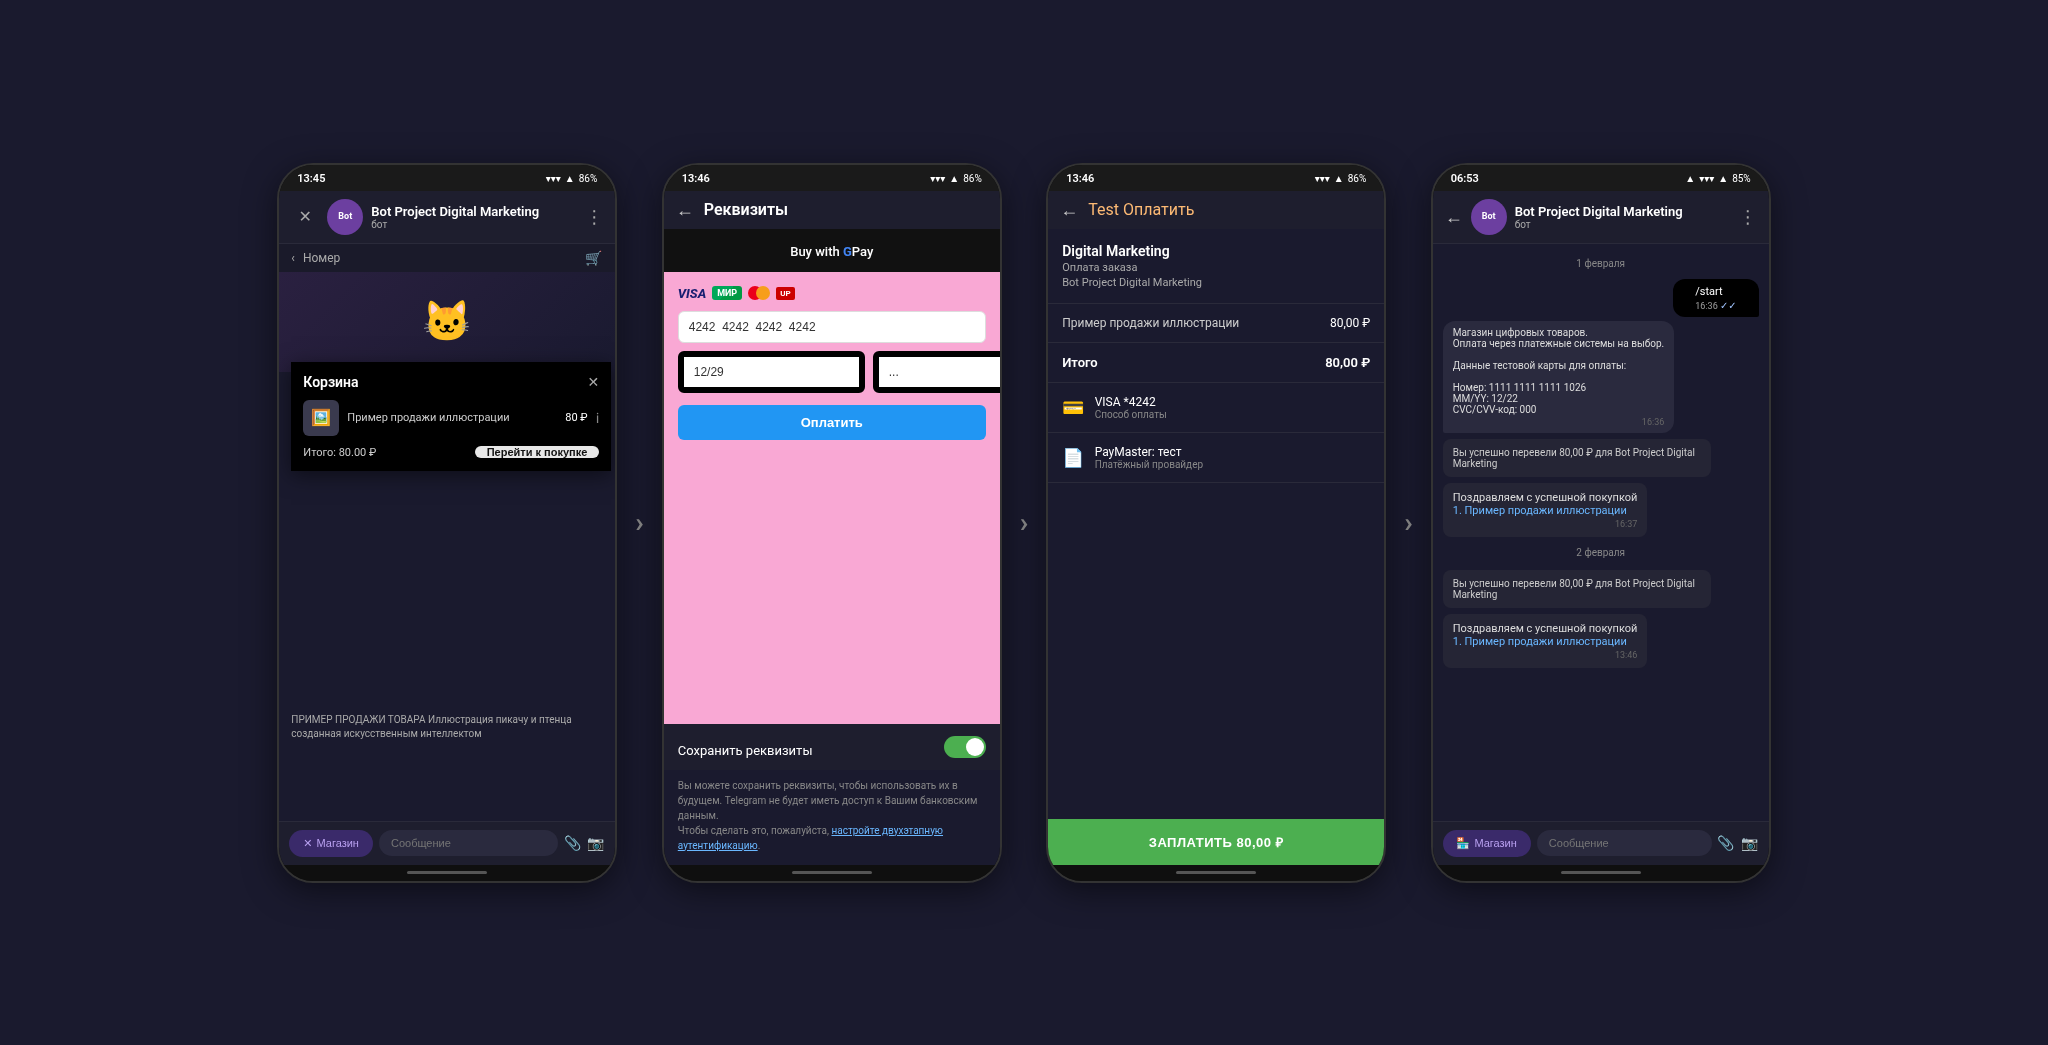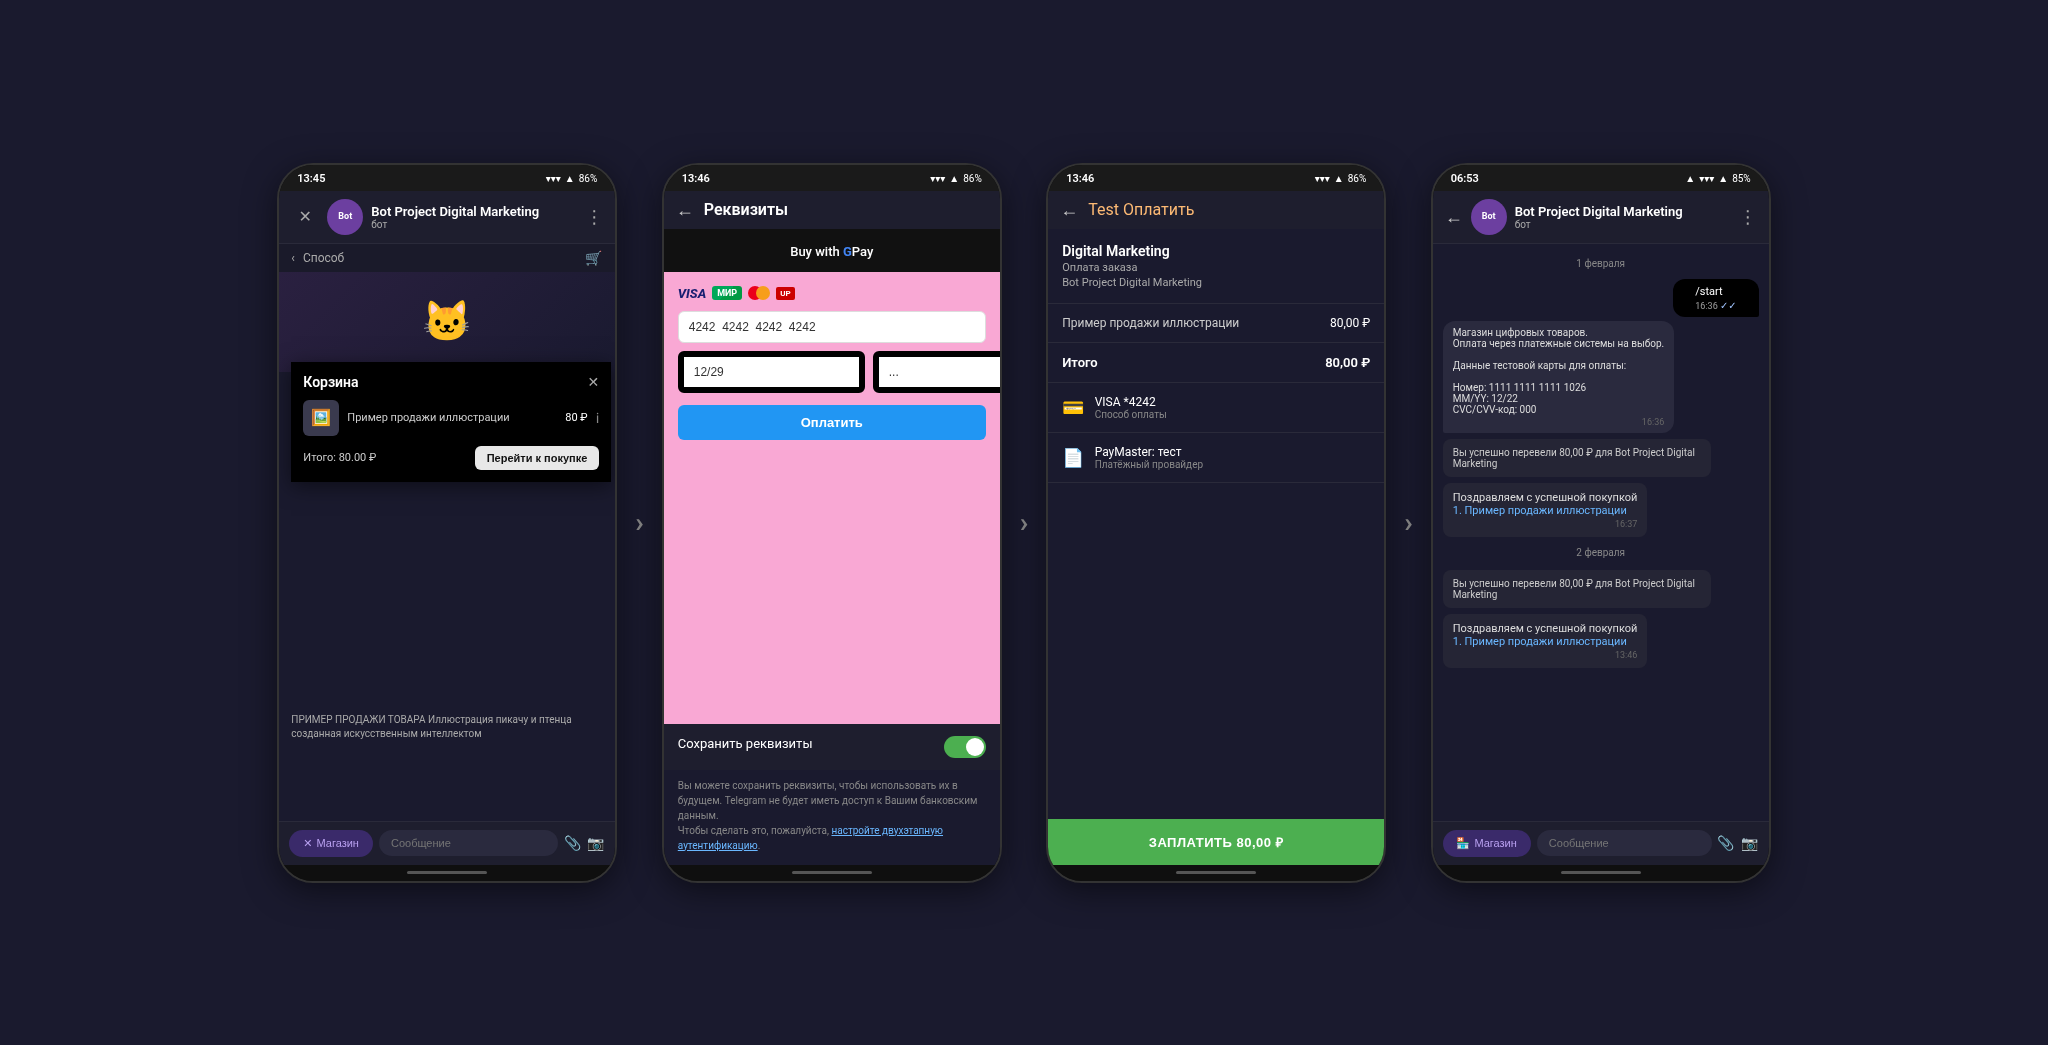--- a/index.html
+++ b/index.html
@@ -192,21 +192,21 @@
     }
     .cart-total-label {
       color: #ccc;
       font-size: 11px;
     }
     .checkout-btn {
       background: #e8e8e8;
       color: #111;
       border: none;
       border-radius: 6px;
-      padding: 6px 12px;
+      padding: 0 12px;
       font-size: 11px;
       font-weight: 600;
       cursor: pointer;
     }
     .promo-text {
       position: absolute;
       bottom: 80px;
       left: 12px;
       right: 12px;
       color: #aaa;
@@ -355,21 +355,21 @@
       color: #fff;
       border: none;
       border-radius: 6px;
       padding: 10px;
       font-size: 13px;
       font-weight: 600;
       cursor: pointer;
     }
     .save-req-row {
       display: flex;
-      align-items: flex-start;
+      align-items: flex-end;
       justify-content: space-between;
       padding: 12px 14px;
       background: #1e1e2e;
     }
     .save-req-label {
       color: #fff;
       font-size: 13px;
     }
     .toggle-on {
       width: 42px;
@@ -592,21 +592,21 @@
         <div>Bot</div>
       </div>
       <div class="header-info">
         <div class="header-title">Bot Project Digital Marketing</div>
         <div class="header-subtitle">бот</div>
       </div>
       <div class="header-more">⋮</div>
     </div>
     <div class="nav-bar">
       <span style="color:#aaa;font-size:12px;">‹</span>
-      <span class="nav-title">Способ</span>
+      <span class="nav-title">Номер</span>
       <span class="nav-cart">🛒</span>
     </div>
     <div class="screen-content">
       <div class="pikachu-img">
         <span class="pikachu-placeholder">🐱</span>
       </div>
       <div class="cart-modal">
         <div class="cart-header">
           <span class="cart-title">Корзина</span>
           <span class="cart-close">✕</span>

